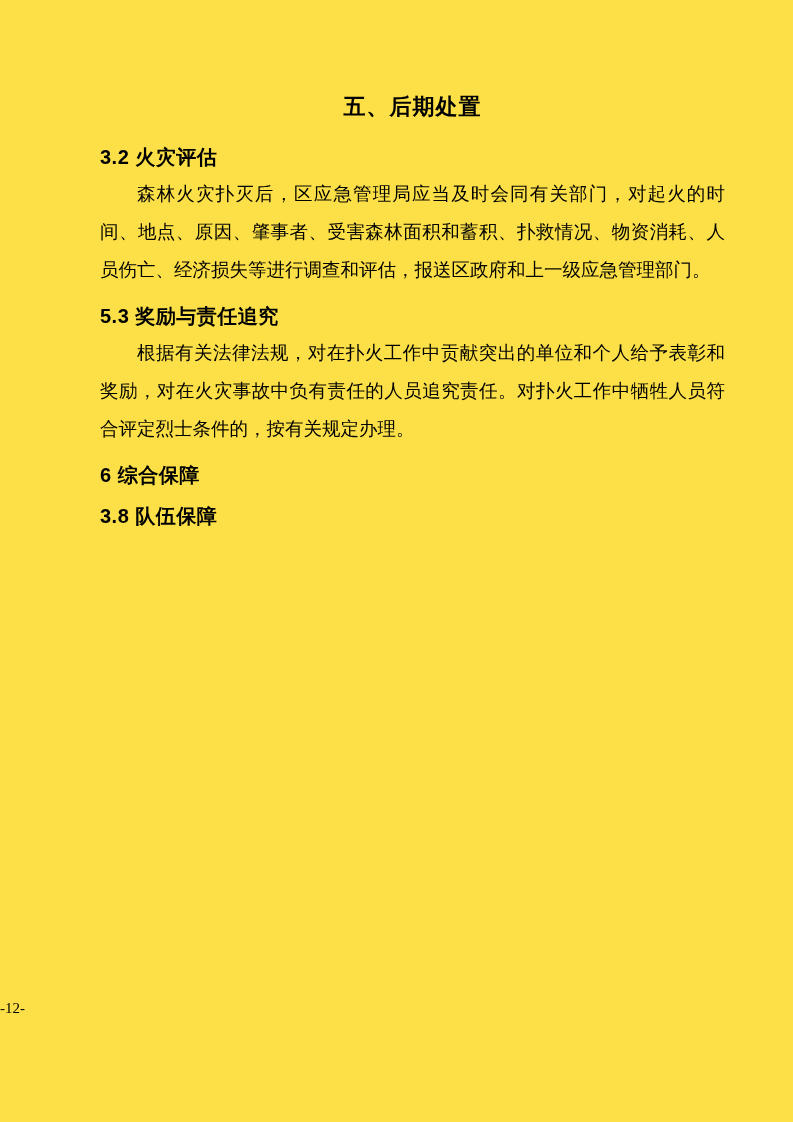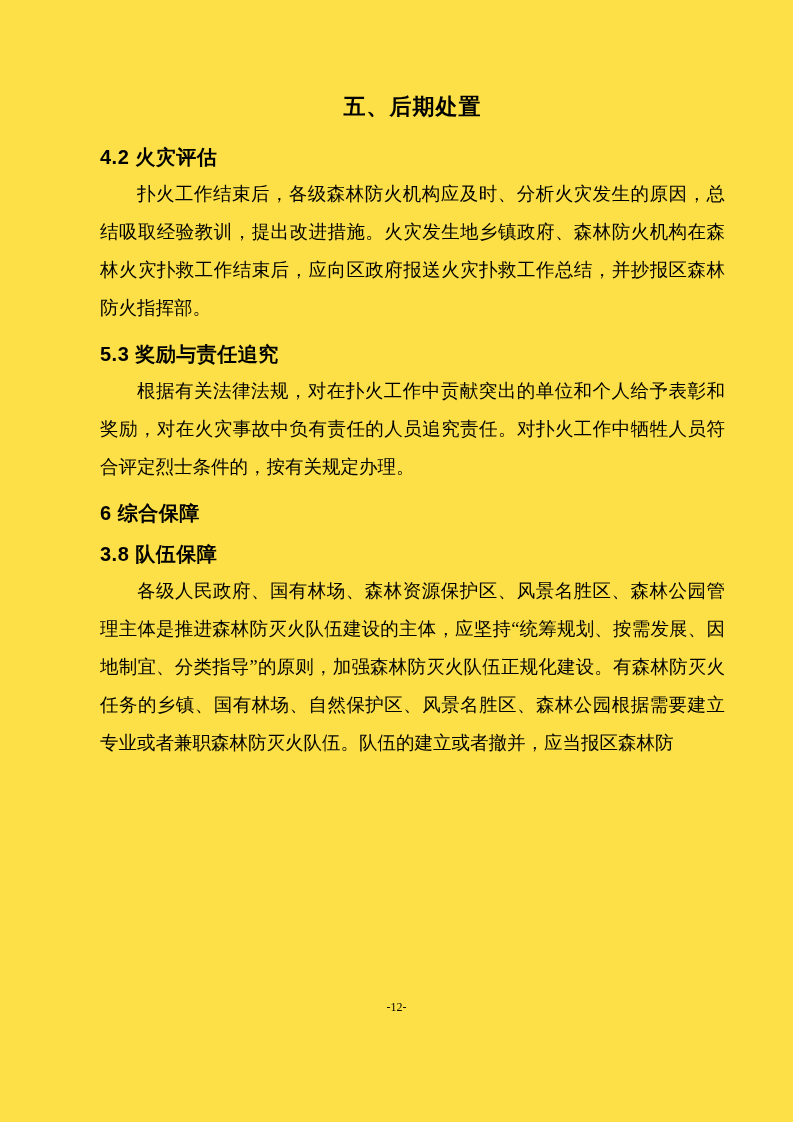--- a/index.html
+++ b/index.html
@@ -51,52 +51,51 @@
     text-justify: inter-ideograph;
     margin: 0 0 2px 0;
     text-indent: 2em;
     font-family: "Liberation Serif", "DejaVu Serif", serif;
   }
   .page-number {
     position: absolute;
     left: 0;
     right: 0;
     top: 1000px;
-    text-align: center;
-    font-size: 12px;
+    text-align: left;
+    font-size: 15px;
     font-family: "Liberation Serif", "DejaVu Serif", serif;
   }
   .block { margin-bottom: 2px; }
 </style>
 </head>
 <body>
 
 <div class="page">
   <div class="content">
 
     <div class="doc-title">五、后期处置</div>
 
     <div class="block">
-      <div class="h2">4.2 火灾评估</div>
+      <div class="h2">3.2 火灾评估</div>
+      <p class="para">森林火灾扑灭后，区应急管理局应当及时会同有关部门，对起火的时间、地点、原因、肇事者、受害森林面积和蓄积、扑救情况、物资消耗、人员伤亡、经济损失等进行调查和评估，报送区政府和上一级应急管理部门。</p>
     </div>
 
     <div class="block">
-      <p class="para">扑火工作结束后，各级森林防火机构应及时、分析火灾发生的原因，总结吸取经验教训，提出改进措施。火灾发生地乡镇政府、森林防火机构在森林火灾扑救工作结束后，应向区政府报送火灾扑救工作总结，并抄报区森林防火指挥部。</p>
     </div>
 
     <div class="block">
       <div class="h2">5.3 奖励与责任追究</div>
       <p class="para">根据有关法律法规，对在扑火工作中贡献突出的单位和个人给予表彰和奖励，对在火灾事故中负有责任的人员追究责任。对扑火工作中牺牲人员符合评定烈士条件的，按有关规定办理。</p>
     </div>
 
     <div class="block">
       <div class="h2">6 综合保障</div>
     </div>
 
     <div class="block">
       <div class="h2">3.8 队伍保障</div>
-      <p class="para">各级人民政府、国有林场、森林资源保护区、风景名胜区、森林公园管理主体是推进森林防灭火队伍建设的主体，应坚持“统筹规划、按需发展、因地制宜、分类指导”的原则，加强森林防灭火队伍正规化建设。有森林防灭火任务的乡镇、国有林场、自然保护区、风景名胜区、森林公园根据需要建立专业或者兼职森林防灭火队伍。队伍的建立或者撤并，应当报区森林防</p>
     </div>
 
   </div>
 
   <div class="page-number">-12-</div>
 </div>
 
 </body></html>

